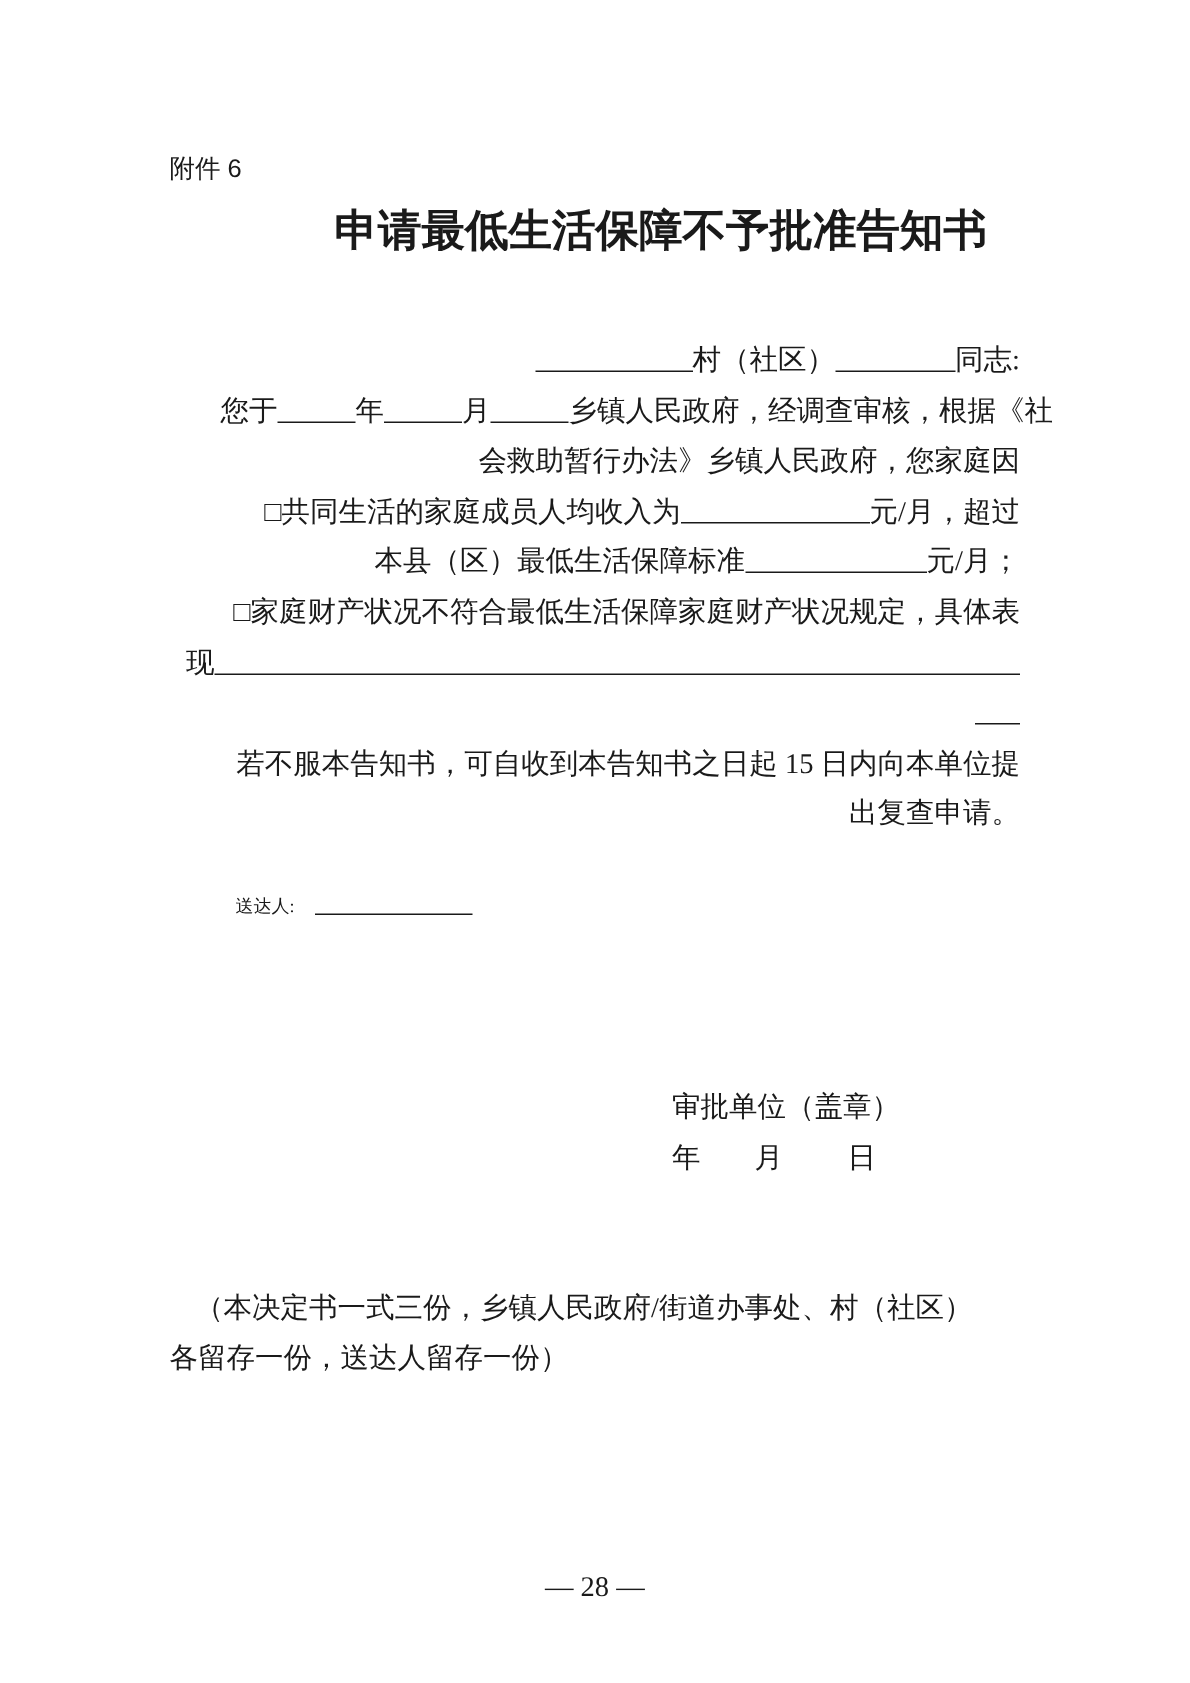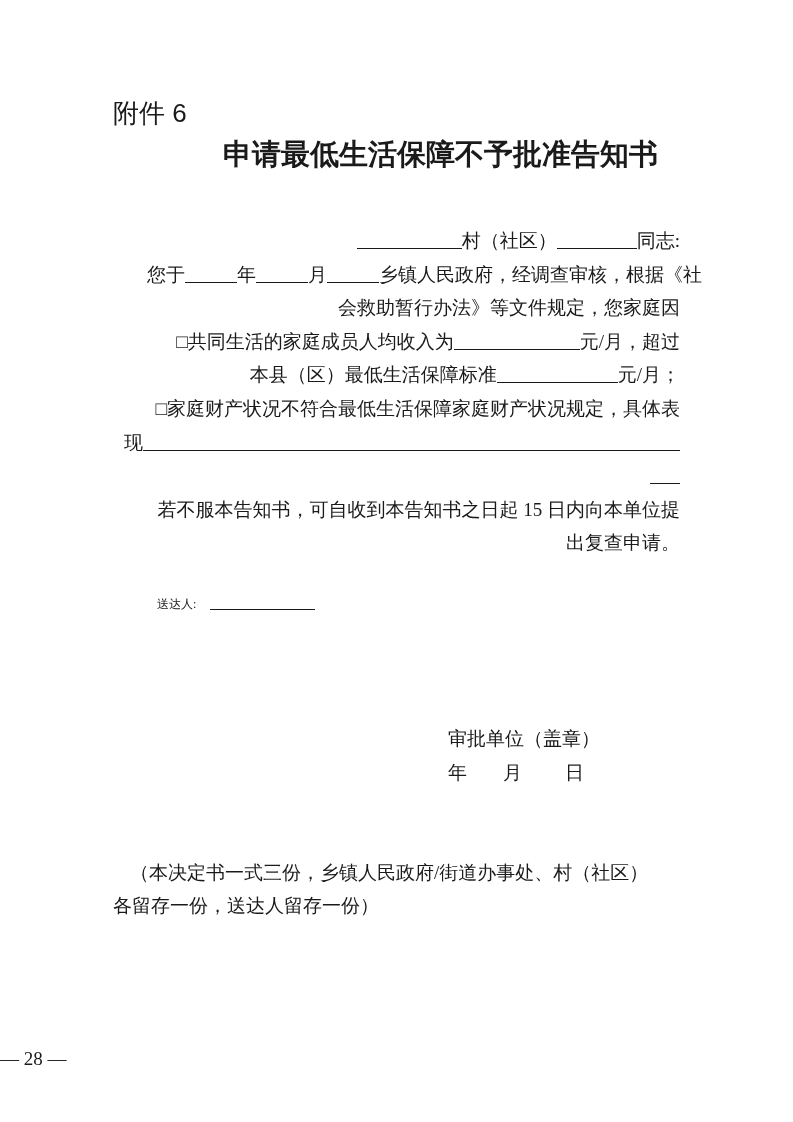--- a/index.html
+++ b/index.html
@@ -10,21 +10,21 @@
     background: #ffffff;
     color: #1a1a1a;
     font-family: "Liberation Serif", "DejaVu Serif", serif;
     overflow: hidden;
   }
   .attachment {
     position: absolute;
     left: 113px;
     top: 102px;
     font-family: "Liberation Sans", "DejaVu Sans", sans-serif;
-    font-size: 26px;
+    font-size: 17px;
     line-height: 22px;
   }
   .title {
     position: absolute;
     left: 0;
     top: 137px;
     width: 100%;
     margin: 0;
     text-align: center;
     font-size: 29px;
@@ -82,20 +82,21 @@
     width: 567px;
     font-size: 19px;
     line-height: 33px;
   }
   .footnote .fn1 { text-indent: 17px; white-space: nowrap; }
   .page-number {
     position: absolute;
     left: 0;
     top: 1048px;
     width: 100%;
+    text-align: center;
     font-size: 19px;
     line-height: 22px;
   }
 </style>
 </head>
 <body>
 
 <div class="page">
 
   <div class="attachment">附件 6</div>
@@ -105,21 +106,21 @@
   <div class="body-block">
 
     <div class="line">
       <span class="blank w105"></span><span>村（社区）</span><span class="blank w80"></span><span>同志:</span>
     </div>
 
     <div class="line indent">
       <span>您于</span><span class="blank w52"></span><span>年</span><span class="blank w52"></span><span>月</span><span class="blank w52"></span><span>乡镇人民政府，经调查审核，根据《社</span>
     </div>
 
-    <div class="line">会救助暂行办法》等文件规定，您家庭因</div>
+    <div class="line">会救助暂行办法》乡镇人民政府，您家庭因</div>
 
     <div class="line indent">
       <span>□</span><span>共同生活的家庭成员人均收入为</span><span class="blank w126"></span><span>元/月，超过</span>
     </div>
 
     <div class="line">
       <span>本县（区）最低生活保障标准</span><span class="blank w121"></span><span>元/月；</span>
     </div>
 
     <div class="line indent">

